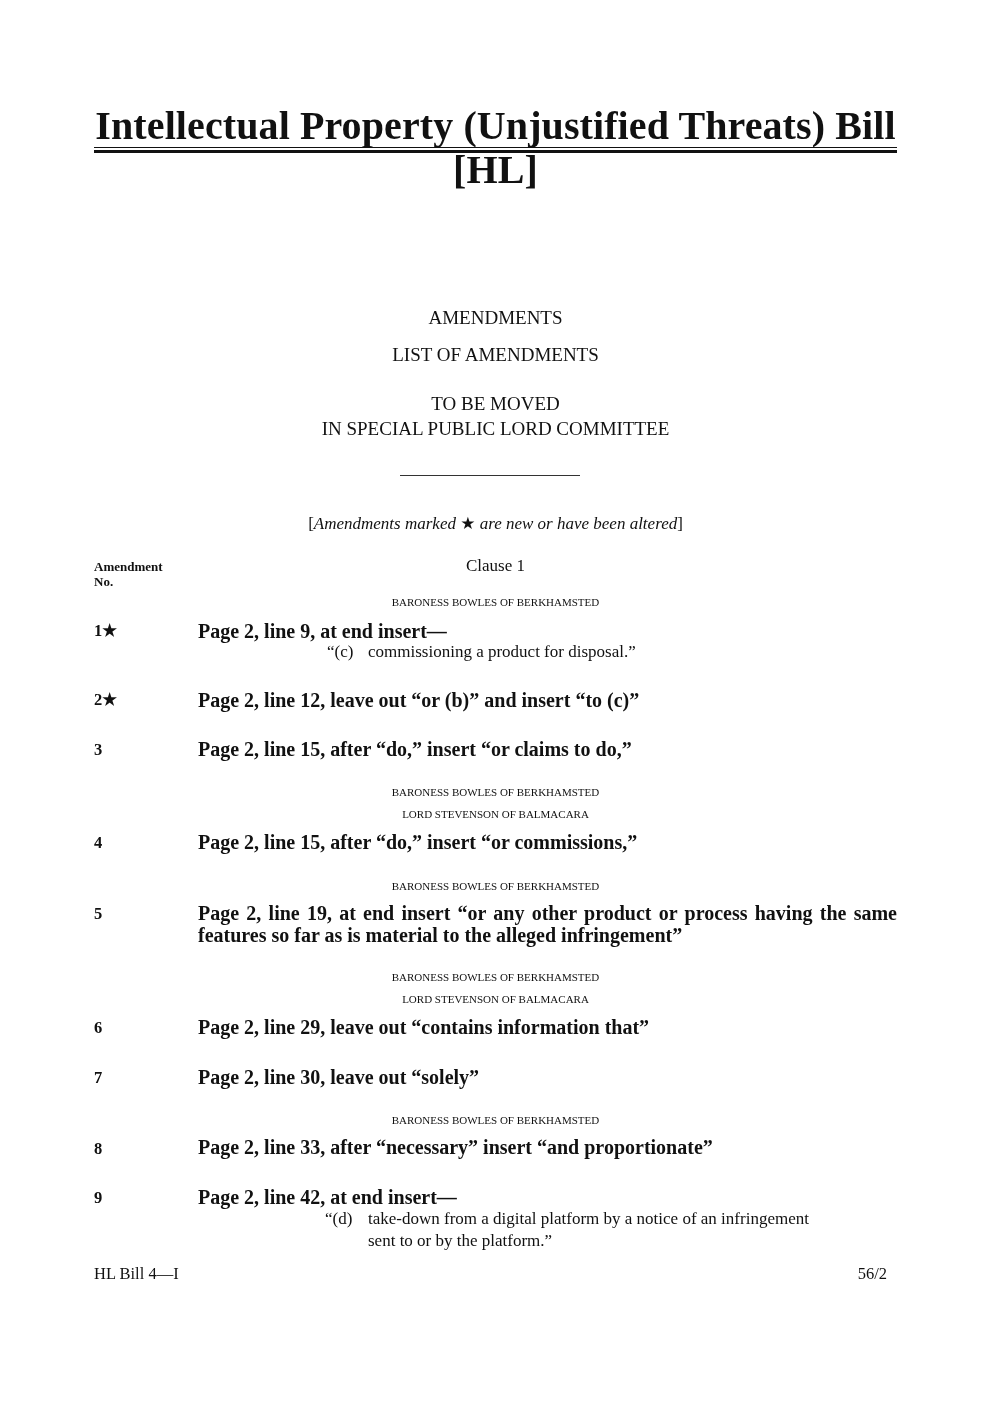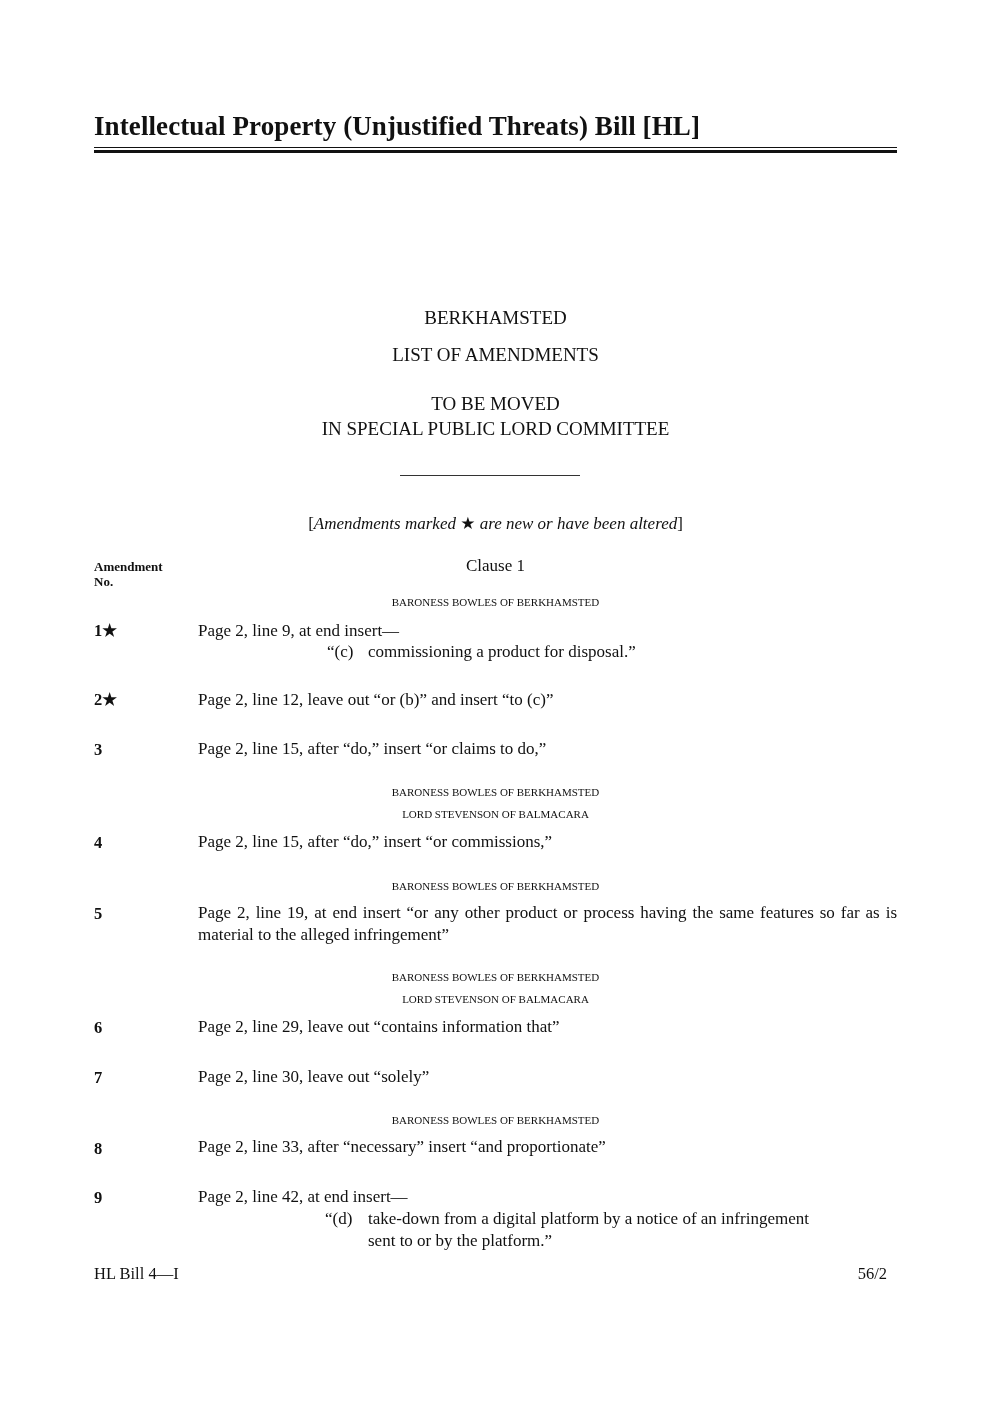--- a/index.html
+++ b/index.html
@@ -1,41 +1,41 @@
 <!DOCTYPE html>
 <html><head>
 <meta charset="utf-8">
 <style>
   html, body { margin: 0; padding: 0; background: #ffffff; }
   body { width: 991px; height: 1401px; position: relative; font-family: "Liberation Serif", "DejaVu Serif", serif; color: #111; }
   .abs { position: absolute; }
-  .title { left: 94px; width: 803px; top: 104px; font-size: 27px; font-weight: bold; letter-spacing: 0.1px; line-height: 44px; }
+  .title { left: 94px; width: 803px; top: 104px; text-align: center; font-size: 40px; font-weight: bold; letter-spacing: 0.1px; line-height: 44px; }
   .rule-thin { left: 94px; width: 803px; top: 147px; height: 0; border-top: 1px solid #111; }
   .rule-thick { left: 94px; width: 803px; top: 150px; height: 0; border-top: 3px solid #111; }
   .center { left: 94px; width: 803px; text-align: center; font-size: 19px; }
   .heading-line { line-height: 24px; }
   .short-rule { left: 400px; width: 180px; top: 475px; border-top: 1px solid #333; }
   .note { font-style: italic; font-size: 17px; }
   .note .up { font-style: normal; }
   .col-head { left: 94px; top: 559px; font-size: 13px; font-weight: bold; line-height: 15px; }
   .clause { font-weight: normal; font-size: 17px; }
   .member { font-size: 11px; line-height: 22px; }
   .amd-no { left: 94px; font-size: 16.5px; font-weight: bold; }
-  .amd-text { left: 198px; width: 699px; font-size: 17px; line-height: 22px; text-align: justify; }
+  .amd-text { left: 198px; width: 699px; font-size: 20px; line-height: 22px; text-align: justify; font-weight: bold; }
   .quote { font-size: 17px; line-height: 22px; }
   .footer { font-size: 16.5px; }
 </style>
 </head>
 <body>
 
 <div class="abs title">Intellectual Property (Unjustified Threats) Bill [HL]</div>
 <div class="abs rule-thin"></div>
 <div class="abs rule-thick"></div>
 
-<div class="abs center heading-line" style="top:306px">BERKHAMSTED</div>
+<div class="abs center heading-line" style="top:306px">AMENDMENTS</div>
 <div class="abs center heading-line" style="top:343px">LIST OF AMENDMENTS</div>
 <div class="abs center heading-line" style="top:392px">TO BE MOVED</div>
 <div class="abs center heading-line" style="top:417px">IN SPECIAL PUBLIC LORD COMMITTEE</div>
 
 <div class="abs short-rule"></div>
 
 <div class="abs center note" style="top:513px"><span class="up">[</span><span>Amendments marked </span><span class="up">★</span><span> are new or have been altered</span><span class="up">]</span></div>
 
 <div class="abs col-head">
   <div>Amendment</div>

